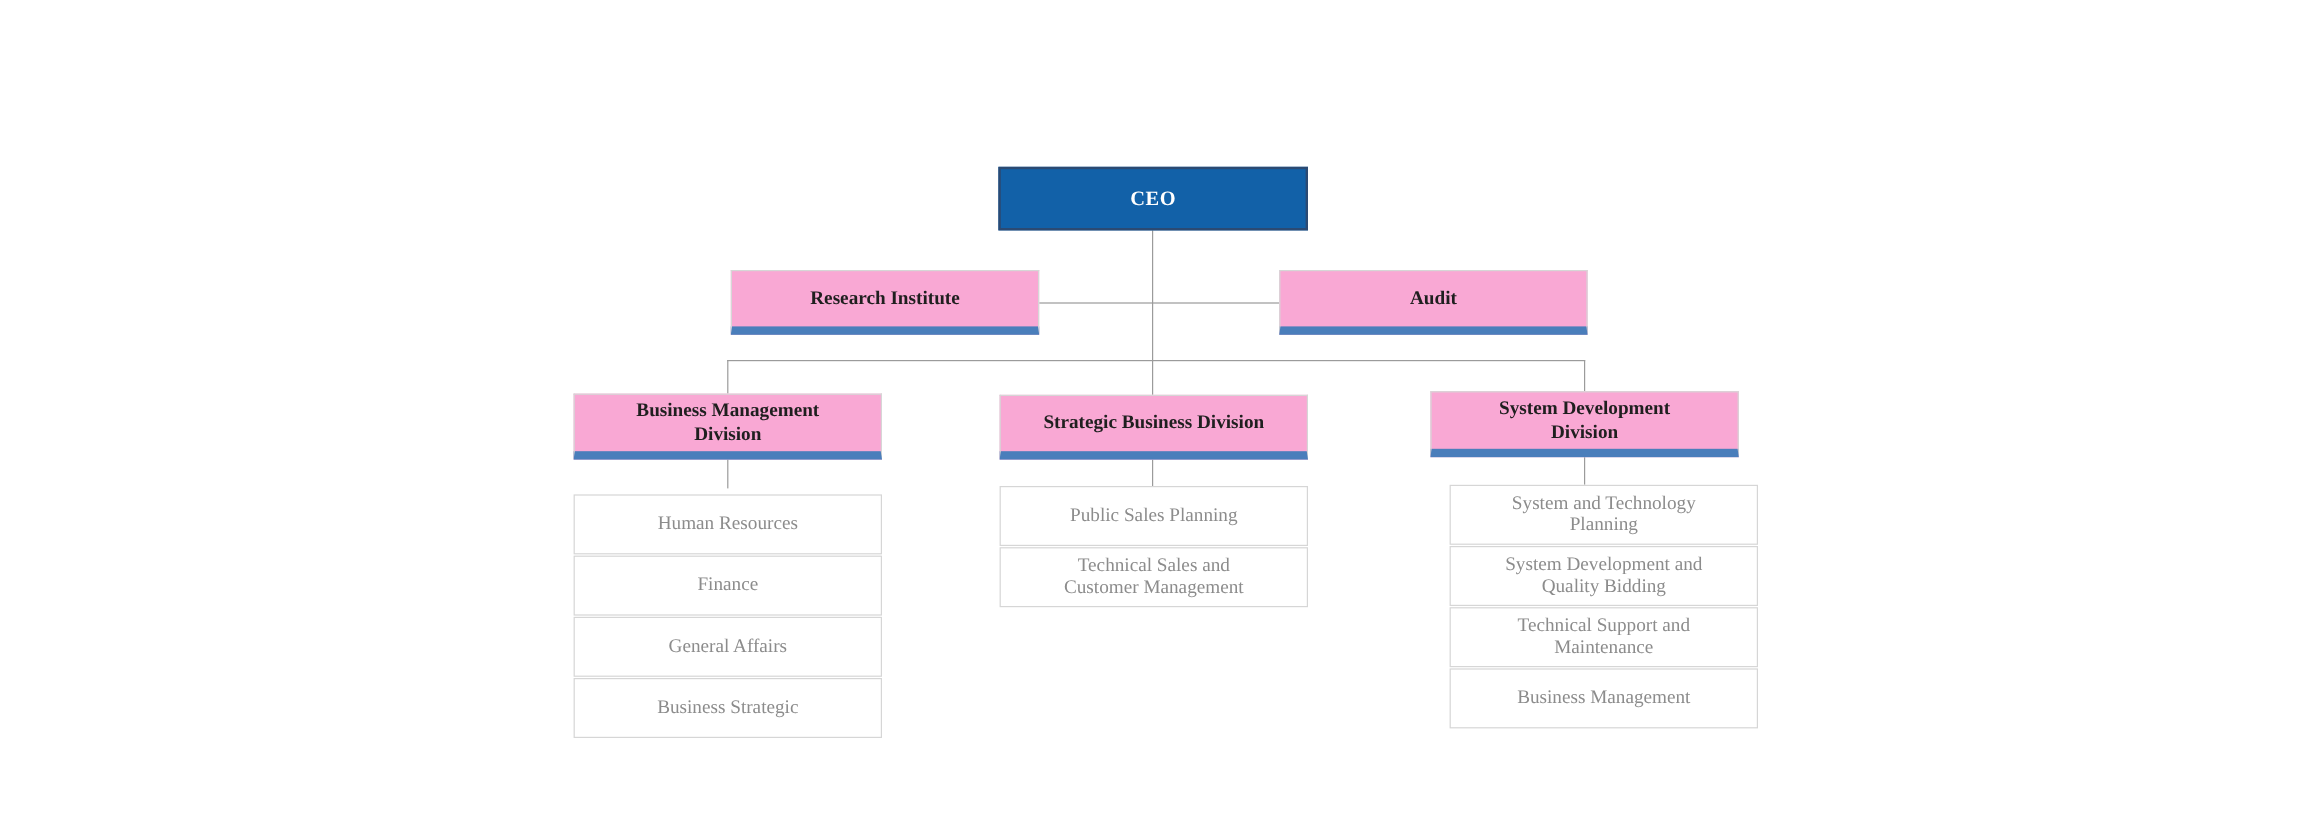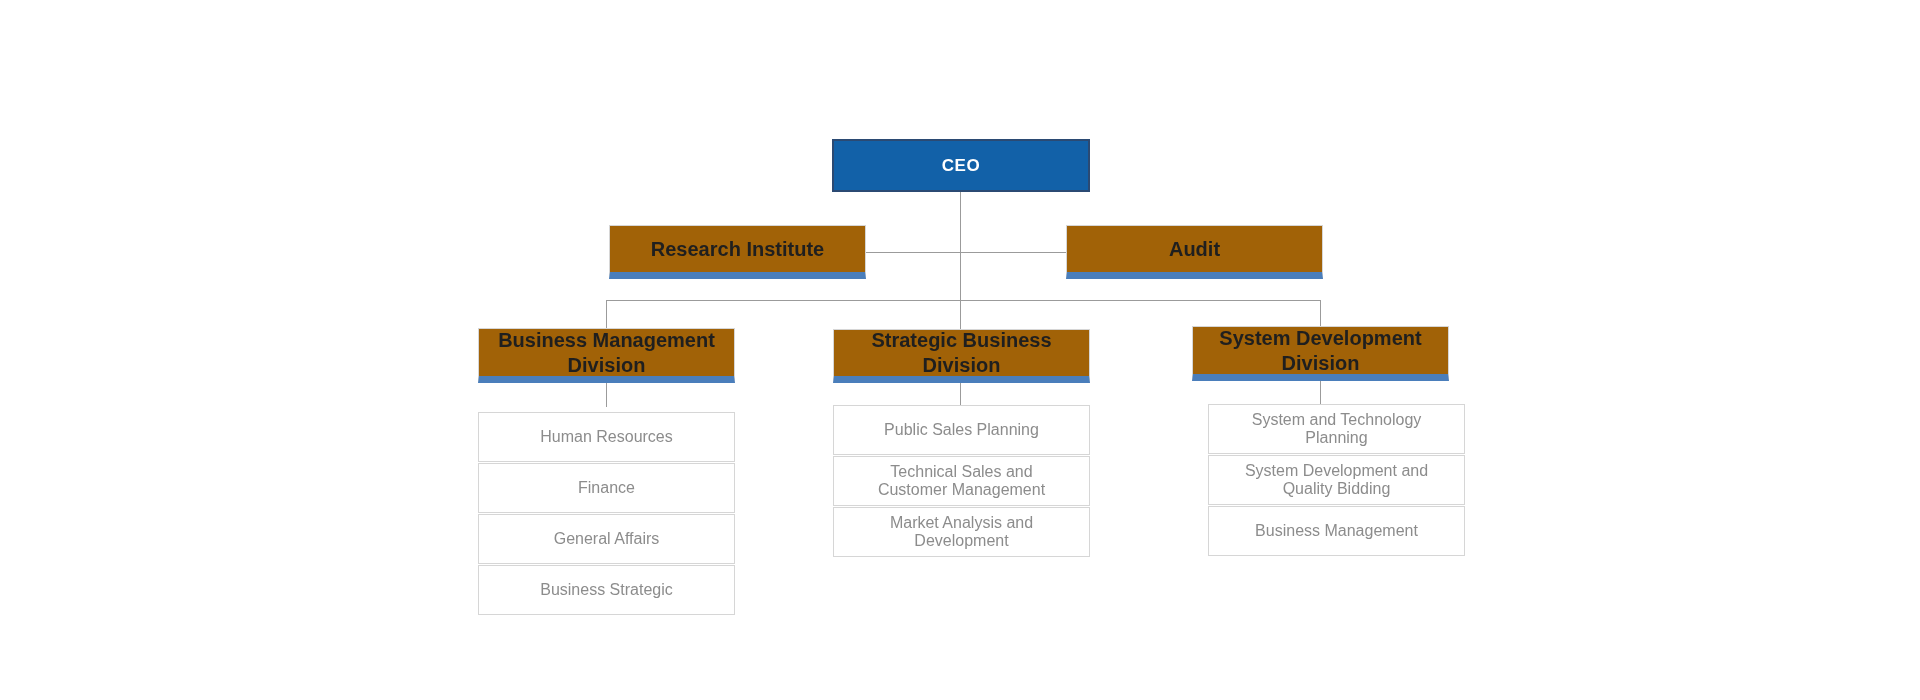--- a/index.html
+++ b/index.html
@@ -1,45 +1,45 @@
 <!DOCTYPE html>
 <html><head>
 <meta charset="utf-8">
 <style>
   html, body { margin: 0; padding: 0; background: #ffffff; }
   .canvas {
     position: relative;
     width: 1560px;
     height: 700px;
     background: var(--background, #ffffff);
-    font-family: Liberation Sans, sans-serif;
+    font-family: Liberation Serif, serif;
     overflow: hidden;
   }
   .node {
     position: absolute;
     box-sizing: border-box;
     display: flex;
     align-items: center;
     justify-content: center;
     text-align: center;
     white-space: pre-line;
   }
   .ceo-box {
     left: 832px; top: 139px; width: 258px; height: 53px;
     background: var(--ceo-fill, #1261a8);
     border: 2px solid var(--ceo-border, #2b4a73);
     color: var(--ceo-text, #ffffff);
     font-size: 17px; font-weight: bold; letter-spacing: 0.5px;
   }
   .hdr-box {
-    background: #a16207;
+    background: #f9a8d4;
     border: 1px solid var(--box-border, #d6d6d6);
     border-bottom: 7px solid var(--accent-bar, #4a7ebb);
     color: var(--header-text, #1f1f1f);
-    font-size: 20px; font-weight: bold; line-height: 1.25;
+    font-size: 16px; font-weight: bold; line-height: 1.25;
   }
   .box-research { left: 609px;  top: 225px; width: 257px; height: 54px; }
   .box-audit    { left: 1066px; top: 225px; width: 257px; height: 54px; text-align: right; }
   .box-div-bm   { left: 478px;  top: 328px; width: 257px; height: 55px; }
   .box-div-sb   { left: 833px;  top: 329px; width: 257px; height: 54px; }
   .box-div-sd   { left: 1192px; top: 326px; width: 257px; height: 55px; text-align: center; }
 
   .dept-list {
     position: absolute;
     width: 257px;
@@ -115,25 +115,25 @@
     <div class="dept-cell">Human Resources</div>
     <div class="dept-cell">Finance</div>
     <div class="dept-cell">General Affairs</div>
     <div class="dept-cell">Business Strategic</div>
   </div>
 
   <div class="dept-list list-sb">
     <div class="dept-cell">Public Sales Planning</div>
     <div class="dept-cell">Technical Sales and
 Customer Management</div>
-    <div class="dept-cell">Market Analysis and
-Development</div>
   </div>
 
   <div class="dept-list list-sd">
     <div class="dept-cell">System and Technology
 Planning</div>
     <div class="dept-cell">System Development and
 Quality Bidding</div>
+    <div class="dept-cell">Technical Support and
+Maintenance</div>
     <div class="dept-cell">Business Management</div>
   </div>
 
 </div>
 
 </body></html>

